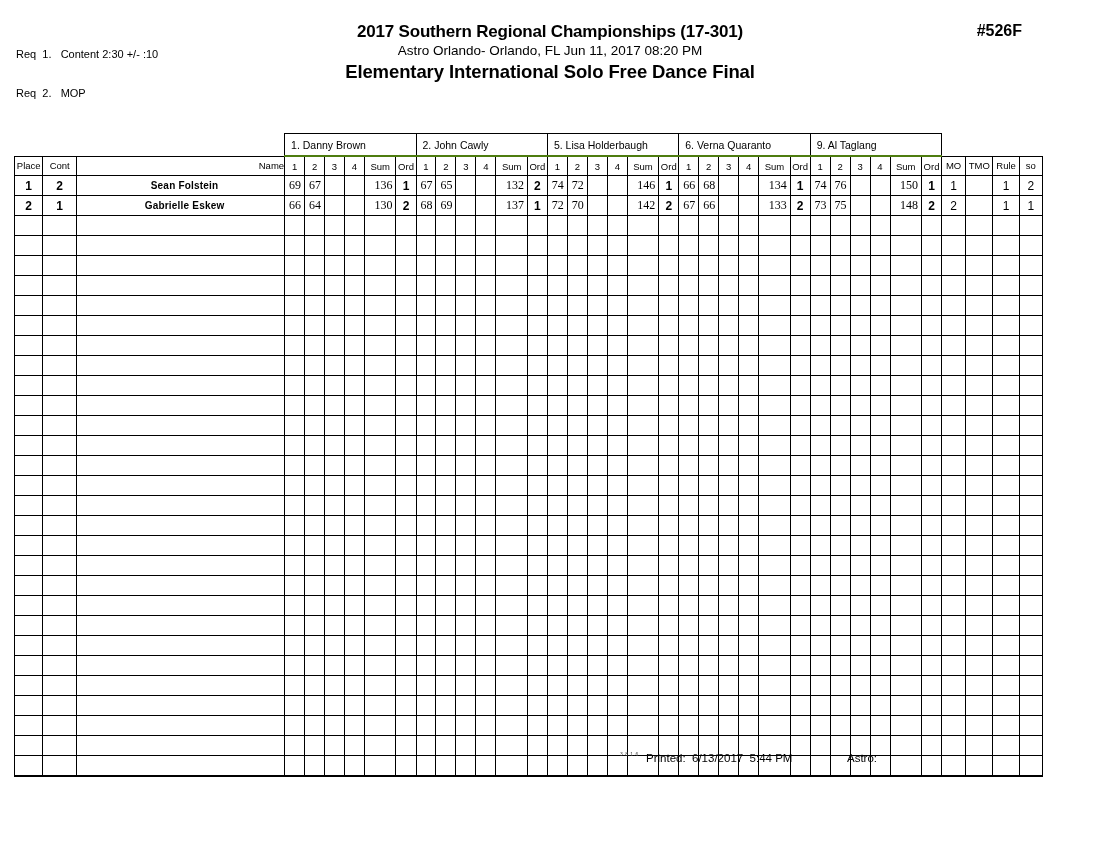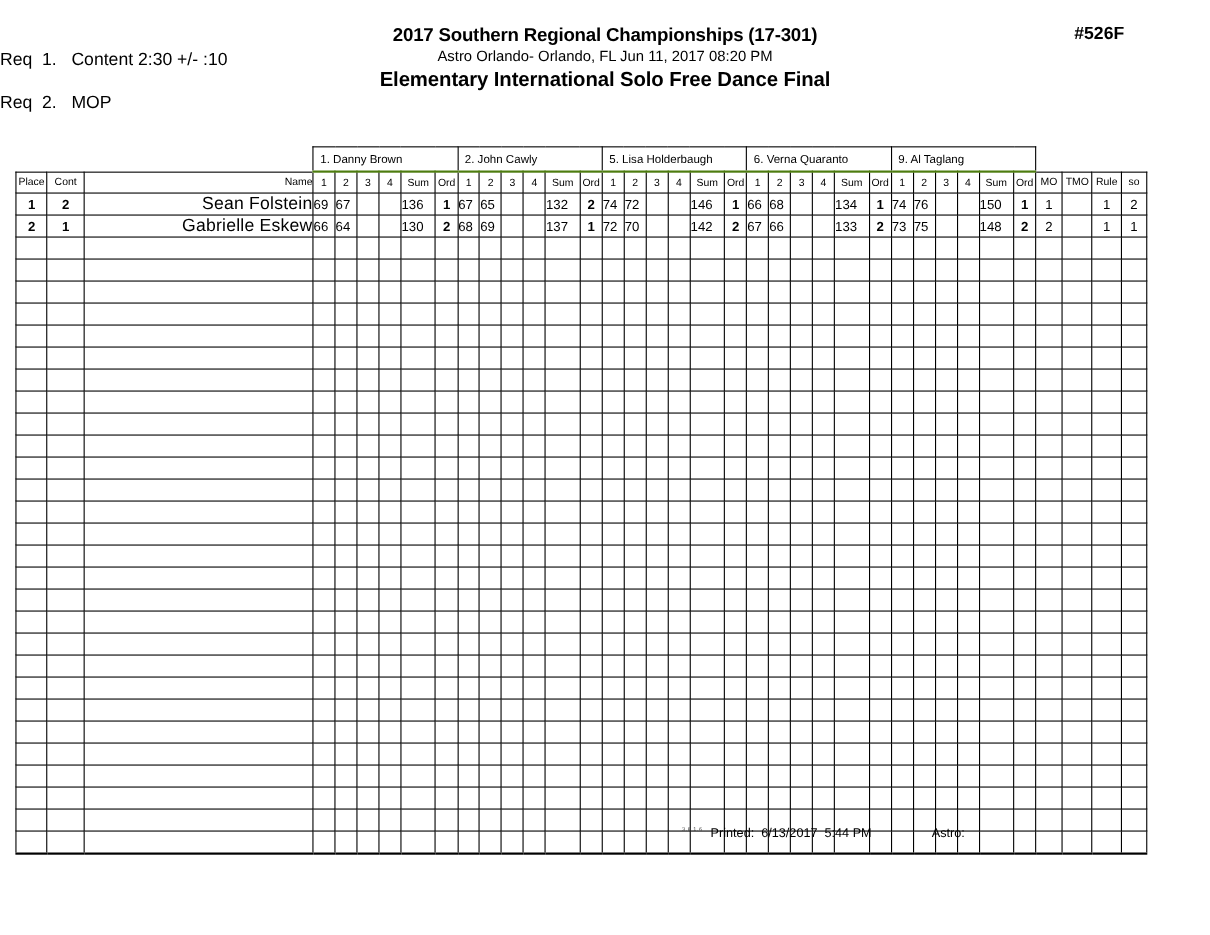--- a/index.html
+++ b/index.html
@@ -12,23 +12,23 @@
     height: 850px;
     position: relative;
     font-family: "Liberation Sans", sans-serif;
     color: #000000;
     overflow: hidden;
   }
 
   
   .req-block {
     position: absolute;
-    left: 0;
+    left: 16px;
     top: 22px;
-    font-size: 16px;
+    font-size: 11px;
     line-height: 13px;
     white-space: pre;
   }
 
   
   .title-wrap {
     position: absolute;
     left: 0;
     top: 22px;
     width: 1100px;
@@ -117,29 +117,30 @@
     padding-left: 5px;
   }
 
   
   tr.datarow td {
     height: 19px;
     font-size: 12px;
     font-weight: bold;
   }
   tr.datarow td.num {
-    text-align: left;
+    text-align: right;
     padding-right: 3px;
     font-weight: normal;
+    font-family: Liberation Serif, serif;
   }
   tr.datarow td.name {
-    text-align: right;
+    text-align: center;
     padding-left: 8px;
-    font-size: 16px;
-    font-weight: normal;
+    font-size: 10px;
+    font-weight: bold;
     letter-spacing: 0.2px;
   }
   tr.datarow td.ord {
     font-weight: bold;
     font-size: 12px;
   }
   tr.datarow td.tail {
     text-align: center;
     font-weight: normal;
     font-size: 12px;

